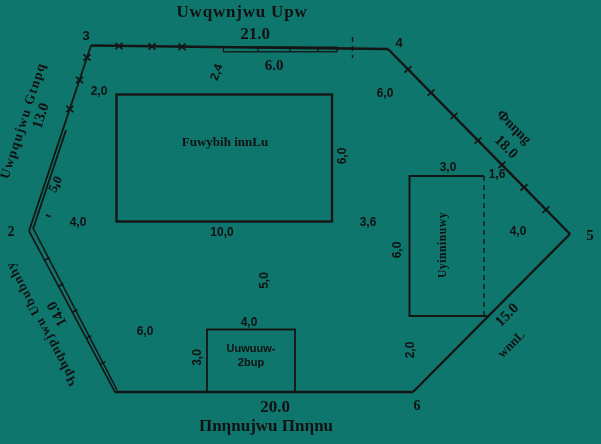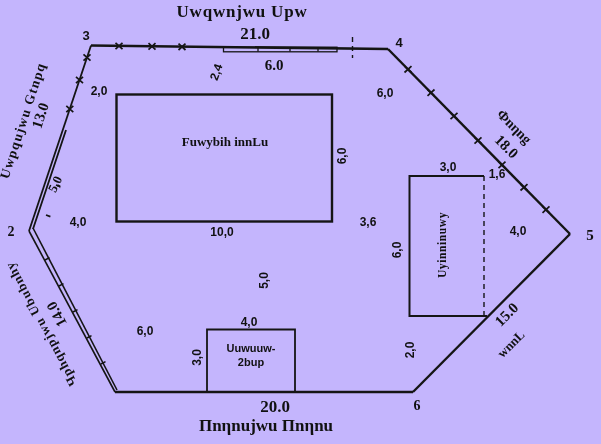--- a/index.html
+++ b/index.html
@@ -1,16 +1,16 @@
 <!DOCTYPE html>
 <html><head>
 <meta charset="utf-8">
 <style>
   html,body{margin:0;padding:0;background:#ffffff;}
-  #page{position:relative;width:601px;height:444px;background:#c4b5fd;overflow:hidden;}
+  #page{position:relative;width:601px;height:444px;background:#0f766e;overflow:hidden;}
   svg text{font-family:"Liberation Serif", serif;fill:#111;}
   .num{font-family:"Liberation Serif", serif;font-weight:bold;}
   .bnum{font-family:"Liberation Sans", sans-serif;font-weight:bold;}
   .name{font-family:"Liberation Serif", serif;font-weight:bold;}
 </style>
 </head>
 <body>
 <div id="page">
 <svg width="601" height="444" viewBox="0 0 601 444">
 

